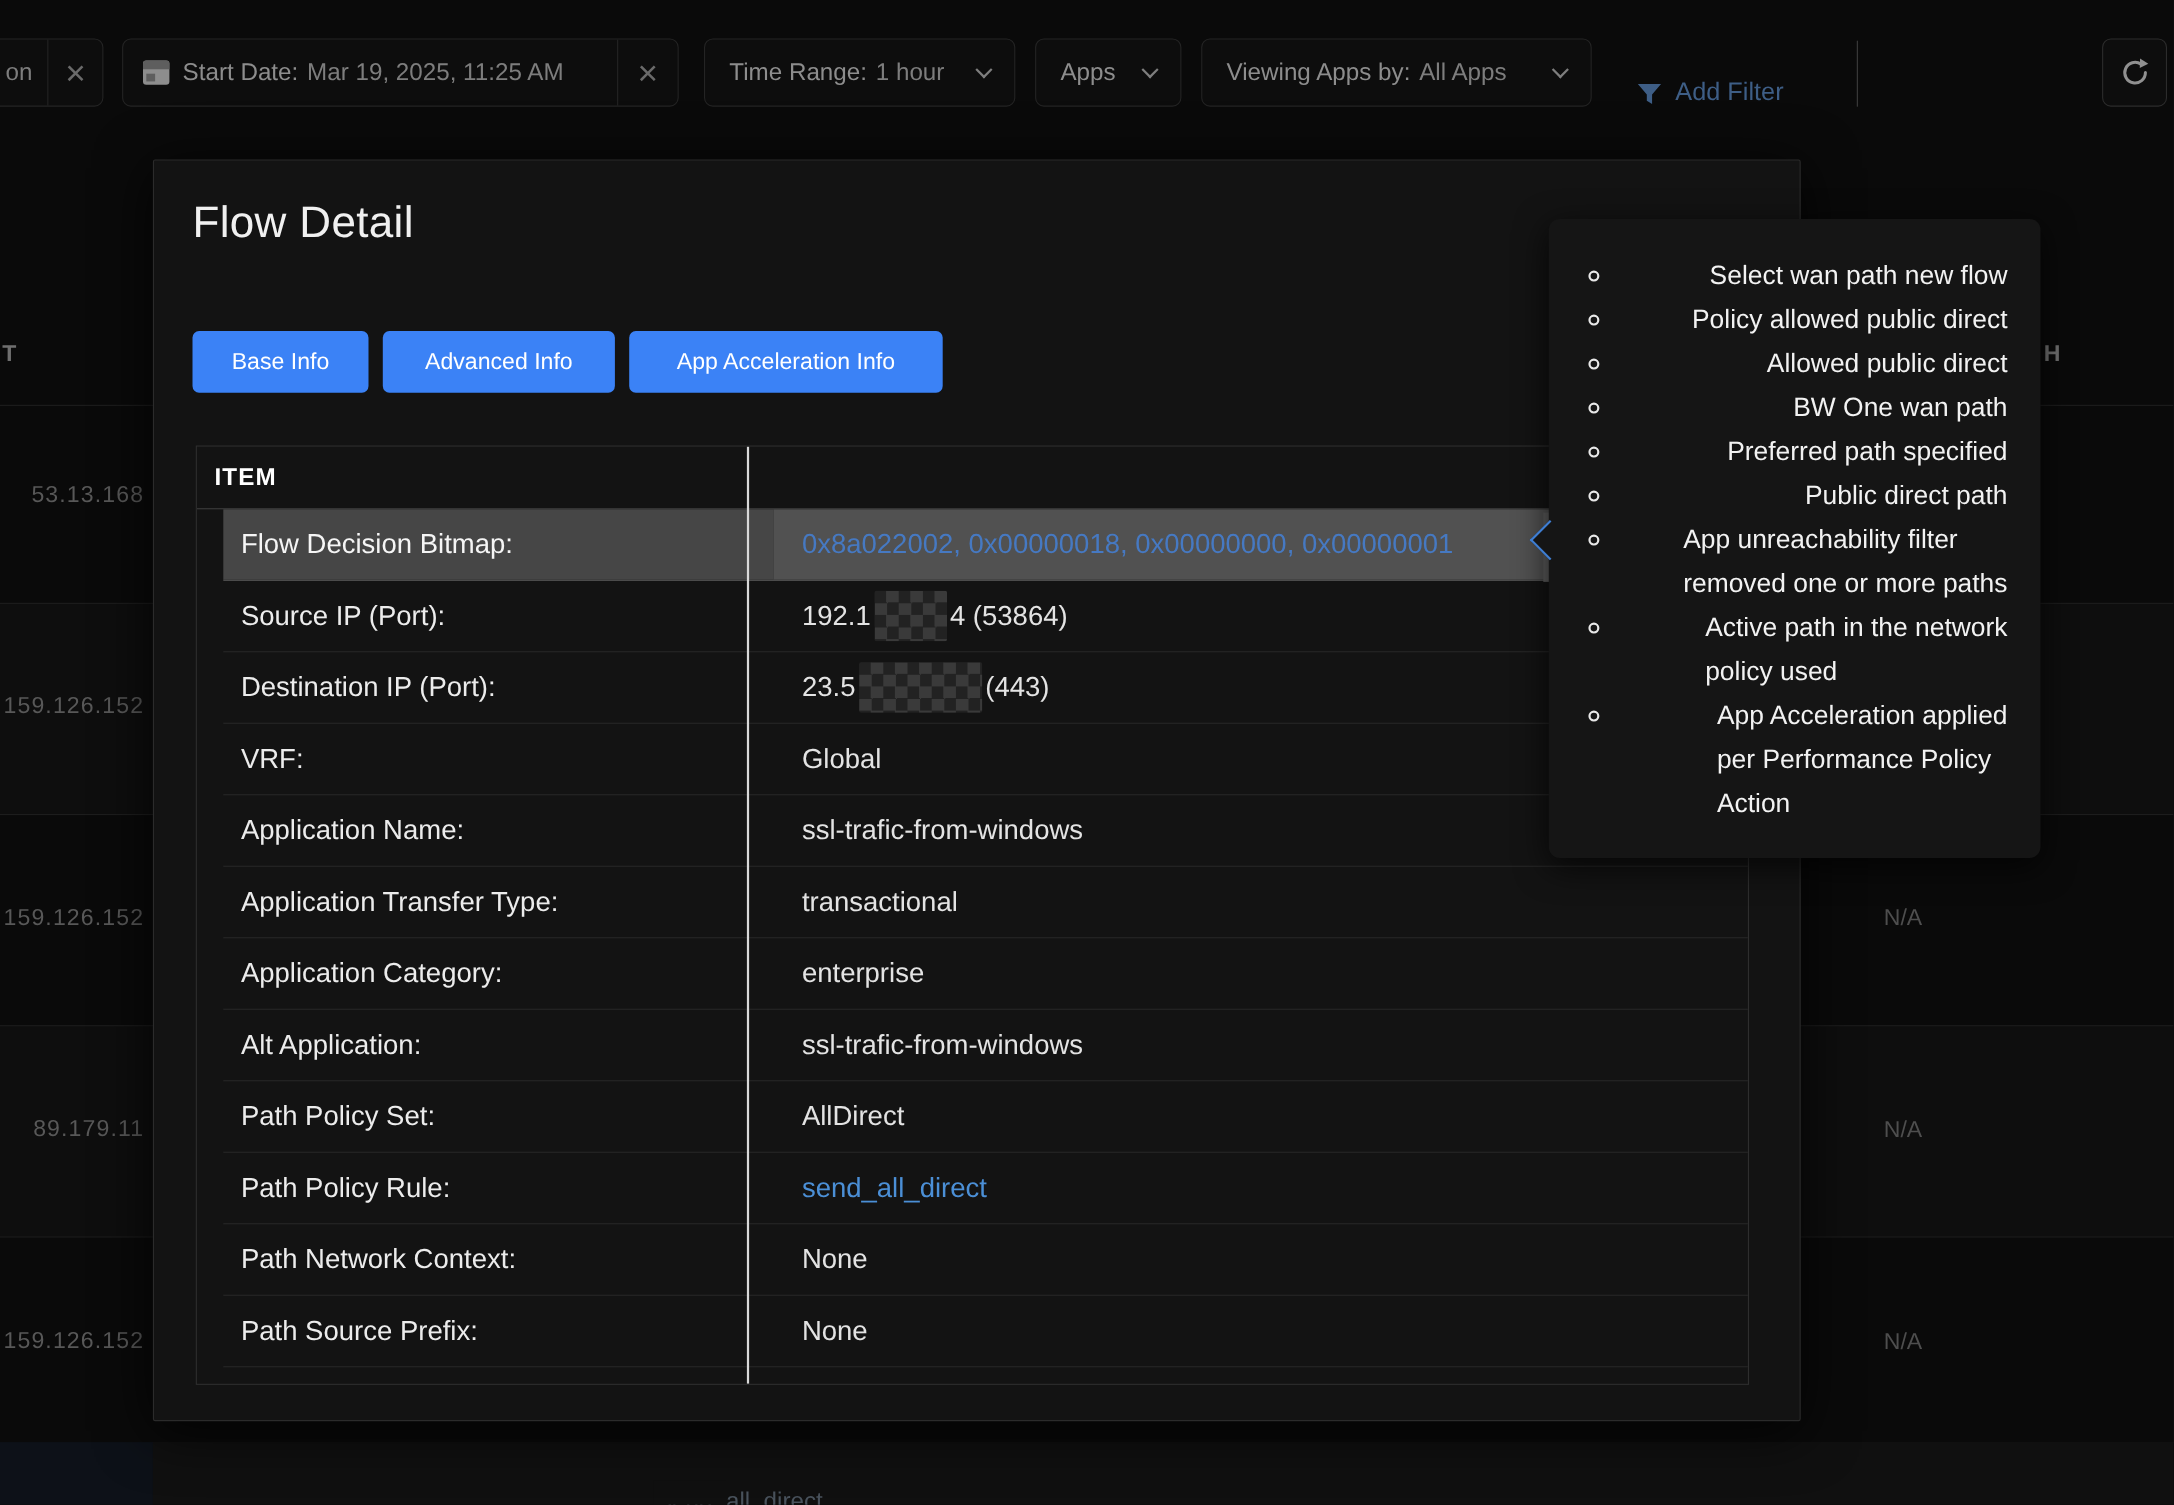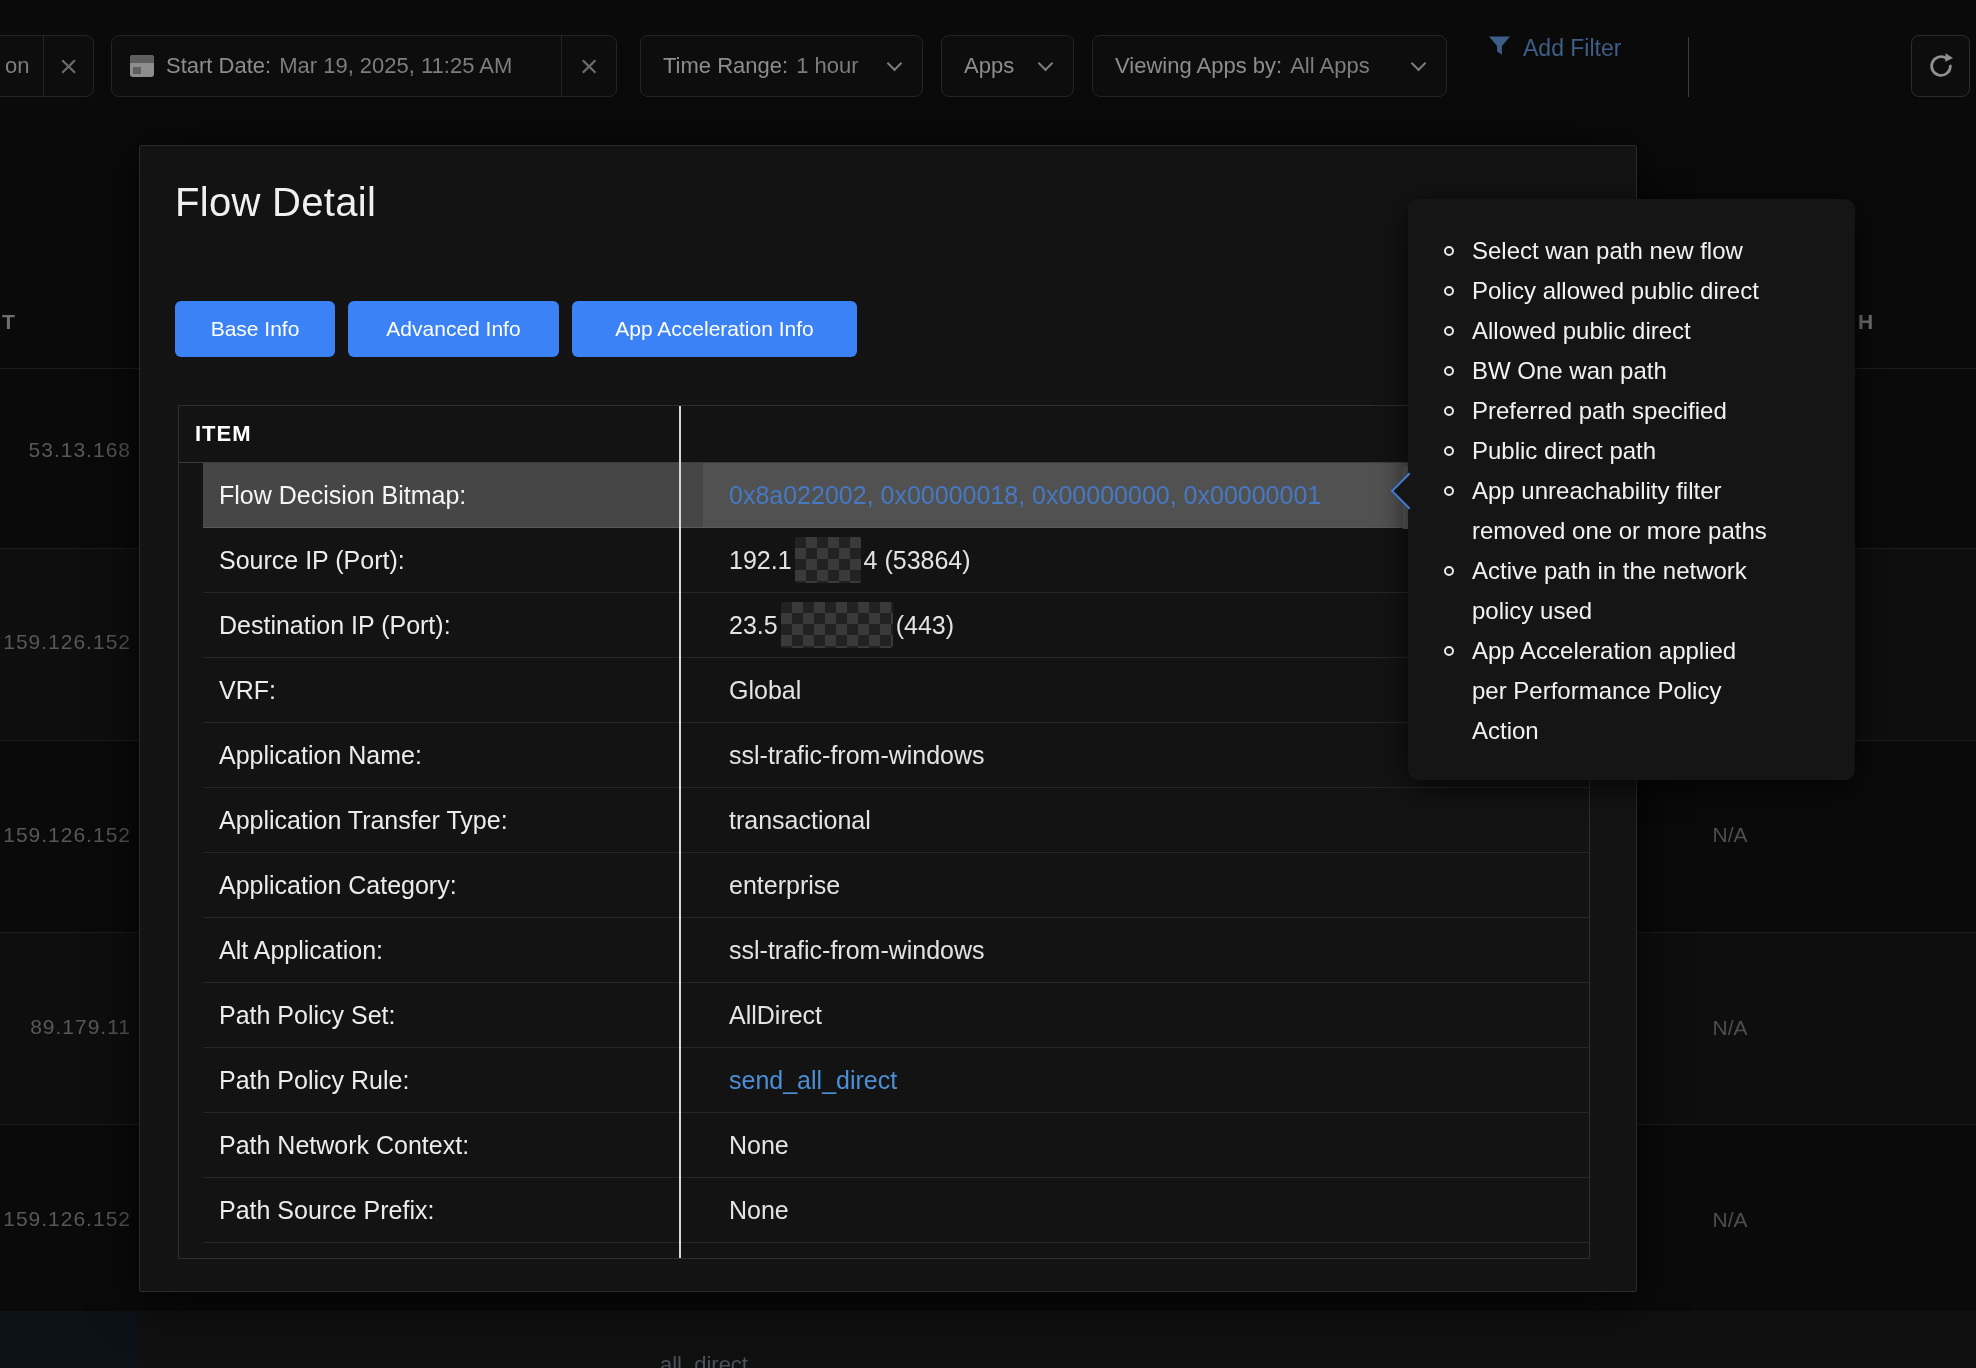--- a/index.html
+++ b/index.html
@@ -46,21 +46,21 @@
   }
   .cal {
     position:relative; width:24px; height:22px; background:#8d8d8d; border-radius:3px;
     margin-right:12px; flex:none;
   }
   .cal::before { content:""; position:absolute; left:0; top:0; width:100%; height:8px;
     background:#5e5e5e; border-radius:3px 3px 0 0; }
   .cal::after { content:""; position:absolute; left:3px; bottom:3px; width:8px; height:7px; background:#5e5e5e; }
   .add-filter {
     position:absolute; left:1488px; top:35px; height:62px;
-    display:flex; align-items:flex-start; gap:12px;
+    display:flex; align-items:flex-end; gap:12px;
     font-size:23px; color:#3e5e86; cursor:pointer;
   }
   .topbar-vline { position:absolute; left:1688px; top:37px; width:1px; height:60px; background:#3c3c3c; }
   .refresh-btn {
     position:absolute; left:1911px; top:35px; width:59px; height:62px;
     border:1px solid #2c2c2c; border-radius:8px; background:#0d0d0d;
     display:flex; align-items:center; justify-content:center; cursor:pointer;
   }
 
   
@@ -126,21 +126,21 @@
     background:#151515; border-radius:10px;
     box-shadow:0 8px 30px rgba(0,0,0,0.7);
     z-index:10; padding:32px 30px 0 28px;
   }
   .tt-caret {
     position:absolute; left:-12px; top:279px; width:26px; height:26px;
     background:#151515; transform:rotate(45deg);
     border-left:2px solid #3f7ed2; border-bottom:2px solid #3f7ed2;
   }
   .tt-list { list-style:none; }
-  .tt-item { display:flex; }
+  .tt-item { display:flex;justify-content:space-between; }
   .tt-dot {
     flex:none; width:10px; height:10px; border:2px solid #e8e8e8; border-radius:50%;
     margin:15px 18px 0 8px;
   }
   .tt-lines { font-size:24px; line-height:40px; color:#f2f2f2; }
 </style>
 </head>
 <body>
 
 <div>

